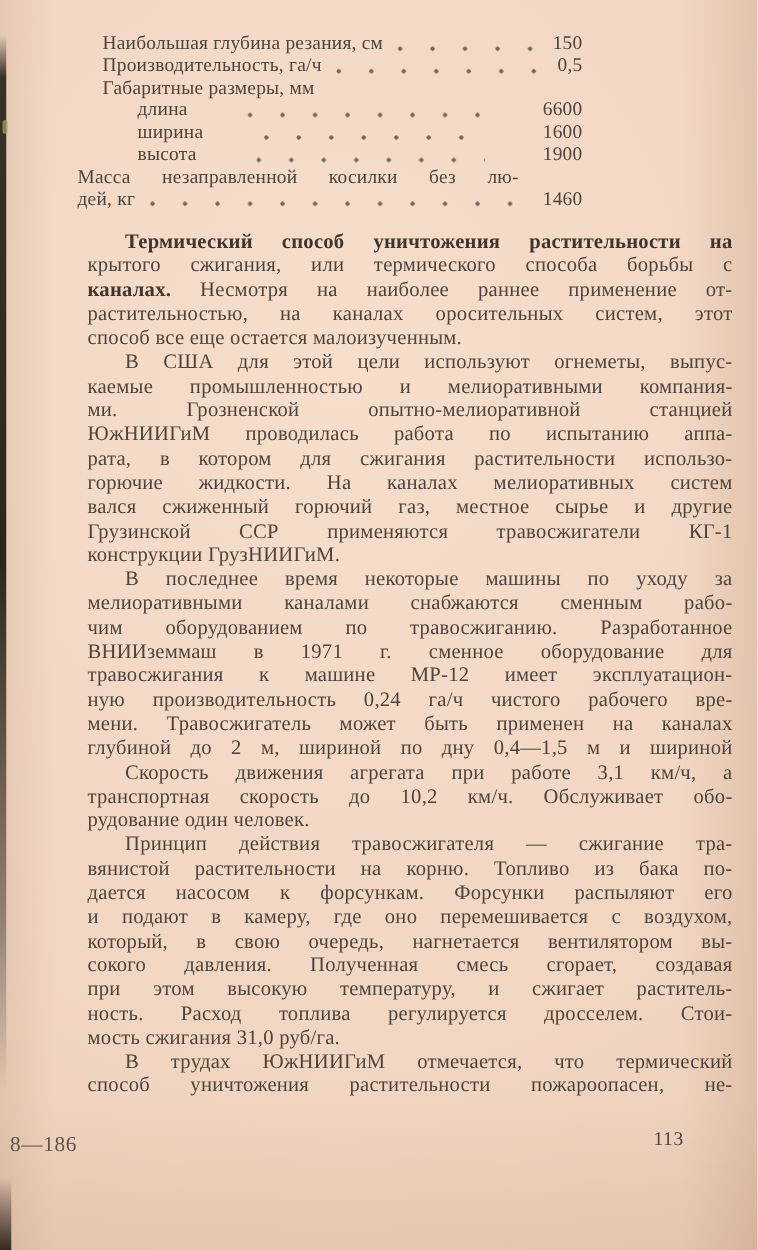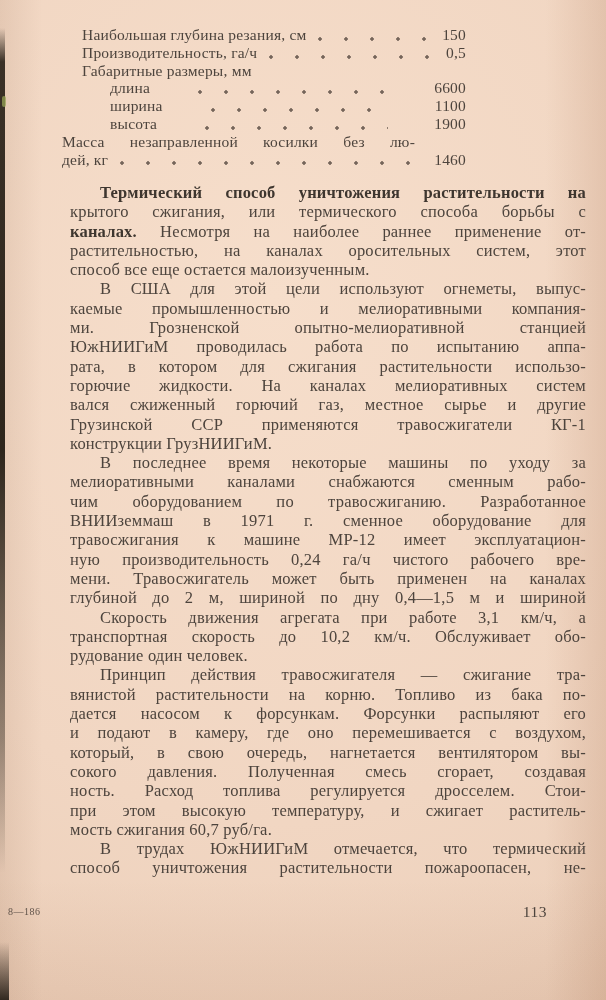--- a/index.html
+++ b/index.html
@@ -58,21 +58,21 @@
     position:absolute;left:31px;top:183px;width:516px;
     font-size:16.5px;line-height:19.3px;color:var(--ink);letter-spacing:.2px;margin-left:39px;
   }
   .tline{text-align:justify;text-align-last:justify;height:19.3px;}
   .tline.first{text-indent:30px;}
   .tline.short{text-align-last:left;}
   .seg.b{font-weight:bold;color:var(--ink-bold);}
 
   
   .footer-left{
-    position:absolute;left:8px;top:906px;font-size:10px;color:#60534a;letter-spacing:.5px;
+    position:absolute;left:8px;top:906px;font-size:17px;color:#60534a;letter-spacing:.5px;
   }
   .page-number{
     position:absolute;left:31px;top:903px;width:516px;text-align:right;
     font-size:15.5px;color:var(--ink);letter-spacing:.5px;
   }
 </style>
 </head>
 <body>
 
 <div class="page">
@@ -95,21 +95,21 @@
         <span class="label">Габаритные размеры, мм</span>
       </div>
       <div class="spec-row row-sub">
         <span class="label">длина</span>
         <span class="leader"></span>
         <span class="value">6600</span>
       </div>
       <div class="spec-row row-sub">
         <span class="label">ширина</span>
         <span class="leader"></span>
-        <span class="value">1100</span>
+        <span class="value">1600</span>
       </div>
       <div class="spec-row row-sub">
         <span class="label">высота</span>
         <span class="leader"></span>
         <span class="value">1900</span>
       </div>
       <div class="spec-row row-hang stretch"><span class="label">Масса незаправленной косилки без лю-</span></div>
       <div class="spec-row row-hang">
         <span class="label">дей, кг</span>
         <span class="leader"></span>
@@ -151,23 +151,23 @@
         <div class="tline"><span class="seg">транспортная скорость до 10,2 км/ч. Обслуживает обо-</span></div>
         <div class="tline short"><span class="seg">рудование один человек.</span></div>
       </div>
       <div>
         <div class="tline first"><span class="seg">Принцип действия травосжигателя — сжигание тра-</span></div>
         <div class="tline"><span class="seg">вянистой растительности на корню. Топливо из бака по-</span></div>
         <div class="tline"><span class="seg">дается насосом к форсункам. Форсунки распыляют его</span></div>
         <div class="tline"><span class="seg">и подают в камеру, где оно перемешивается с воздухом,</span></div>
         <div class="tline"><span class="seg">который, в свою очередь, нагнетается вентилятором вы-</span></div>
         <div class="tline"><span class="seg">сокого давления. Полученная смесь сгорает, создавая</span></div>
+        <div class="tline"><span class="seg">при этом высокую температуру, и сжигает раститель-</span></div>
         <div class="tline"><span class="seg">ность. Расход топлива регулируется дросселем. Стои-</span></div>
-        <div class="tline"><span class="seg">при этом высокую температуру, и сжигает раститель-</span></div>
-        <div class="tline short"><span class="seg">мость сжигания 60,7 руб/га.</span></div>
+        <div class="tline short"><span class="seg">мость сжигания 31,0 руб/га.</span></div>
       </div>
       <div>
         <div class="tline first"><span class="seg">В трудах ЮжНИИГиМ отмечается, что термический</span></div>
         <div class="tline"><span class="seg">способ уничтожения растительности пожароопасен, не-</span></div>
       </div>
     </div>
 
   <div class="footer-left">8—186</div>
   <div class="page-number">113</div>
 </div>

